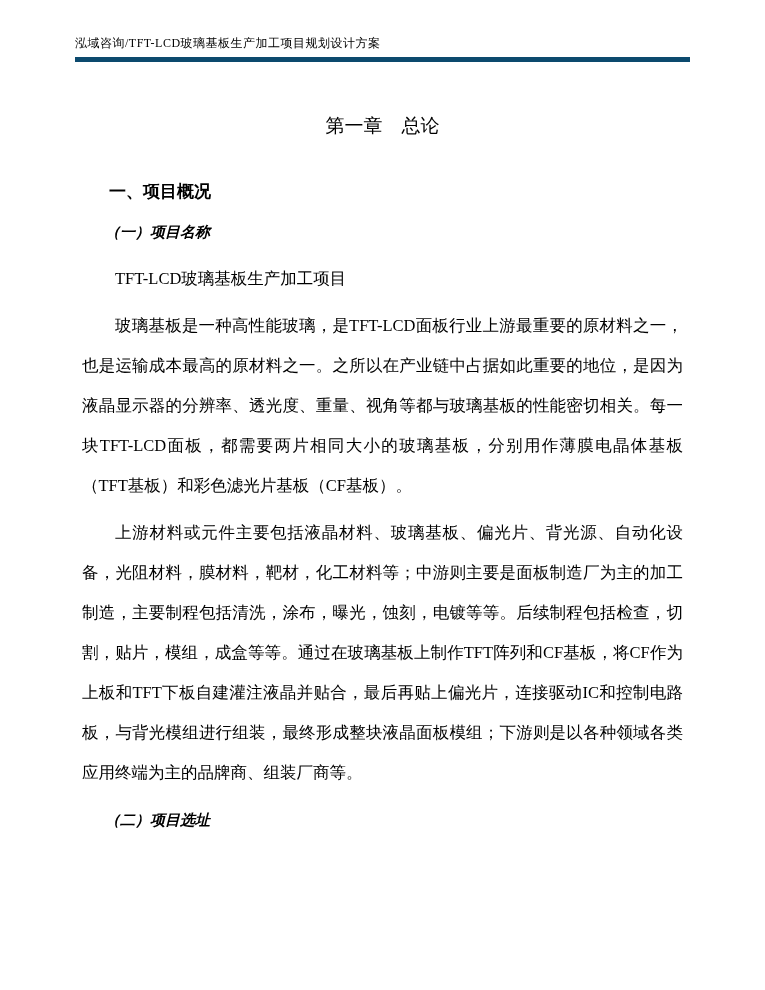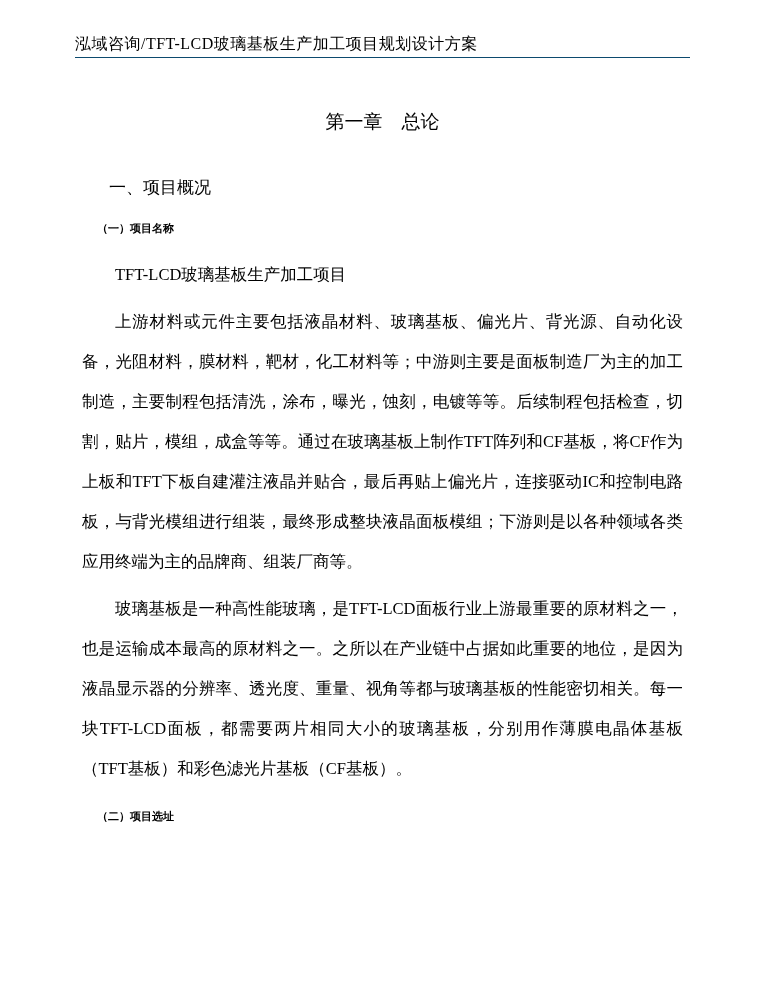--- a/index.html
+++ b/index.html
@@ -13,47 +13,48 @@
     height: 990px;
     margin: 0 auto;
     background: #ffffff;
     color: #000000;
     font-family: "Liberation Serif", "DejaVu Serif", serif;
     box-sizing: border-box;
     padding: 36px 75px 0 75px;
     overflow: hidden;
   }
   .doc-header {
-    font-size: 16px;
+    font-size: 12px;
     line-height: 15px;
     color: #000000;
     padding-bottom: 6px;
-    border-bottom: 1px solid #0c4a6e;
+    border-bottom: 5px solid #0c4a6e;
     letter-spacing: 0.5px;
   }
   .doc-title {
     margin: 44px 0 0 0;
     font-size: 19px;
     font-weight: normal;
     text-align: center;
     line-height: 40px;
   }
   .h1 {
     margin: 26px 0 0 0;
     font-size: 17px;
-    font-weight: normal;
+    font-weight: bold;
     line-height: 40px;
     text-indent: 2em;
   }
   .h2 {
     margin: 0;
-    font-size: 11px;
+    font-size: 15px;
     font-weight: bold;
     line-height: 40px;
     text-indent: 2em;
+    font-style: italic;
   }
   .para {
     margin: 7px;
     font-size: 16.5px;
     line-height: 40px;
     text-indent: 2em;
     text-align: justify;
     word-break: break-word;
   }
   .h2-last {
@@ -70,19 +71,19 @@
   </div>
 
   <div class="doc-title">第一章　总论</div>
 
   <div class="h1">一、项目概况</div>
 
   <div class="h2">（一）项目名称</div>
 
   <p class="para">TFT-LCD玻璃基板生产加工项目</p>
 
+  <p class="para">玻璃基板是一种高性能玻璃，是TFT-LCD面板行业上游最重要的原材料之一，也是运输成本最高的原材料之一。之所以在产业链中占据如此重要的地位，是因为液晶显示器的分辨率、透光度、重量、视角等都与玻璃基板的性能密切相关。每一块TFT-LCD面板，都需要两片相同大小的玻璃基板，分别用作薄膜电晶体基板（TFT基板）和彩色滤光片基板（CF基板）。</p>
+
   <p class="para">上游材料或元件主要包括液晶材料、玻璃基板、偏光片、背光源、自动化设备，光阻材料，膜材料，靶材，化工材料等；中游则主要是面板制造厂为主的加工制造，主要制程包括清洗，涂布，曝光，蚀刻，电镀等等。后续制程包括检查，切割，贴片，模组，成盒等等。通过在玻璃基板上制作TFT阵列和CF基板，将CF作为上板和TFT下板自建灌注液晶并贴合，最后再贴上偏光片，连接驱动IC和控制电路板，与背光模组进行组装，最终形成整块液晶面板模组；下游则是以各种领域各类应用终端为主的品牌商、组装厂商等。</p>
-
-  <p class="para">玻璃基板是一种高性能玻璃，是TFT-LCD面板行业上游最重要的原材料之一，也是运输成本最高的原材料之一。之所以在产业链中占据如此重要的地位，是因为液晶显示器的分辨率、透光度、重量、视角等都与玻璃基板的性能密切相关。每一块TFT-LCD面板，都需要两片相同大小的玻璃基板，分别用作薄膜电晶体基板（TFT基板）和彩色滤光片基板（CF基板）。</p>
 
   <div class="h2 h2-last">（二）项目选址</div>
 
 </div>
 
 </body></html>

